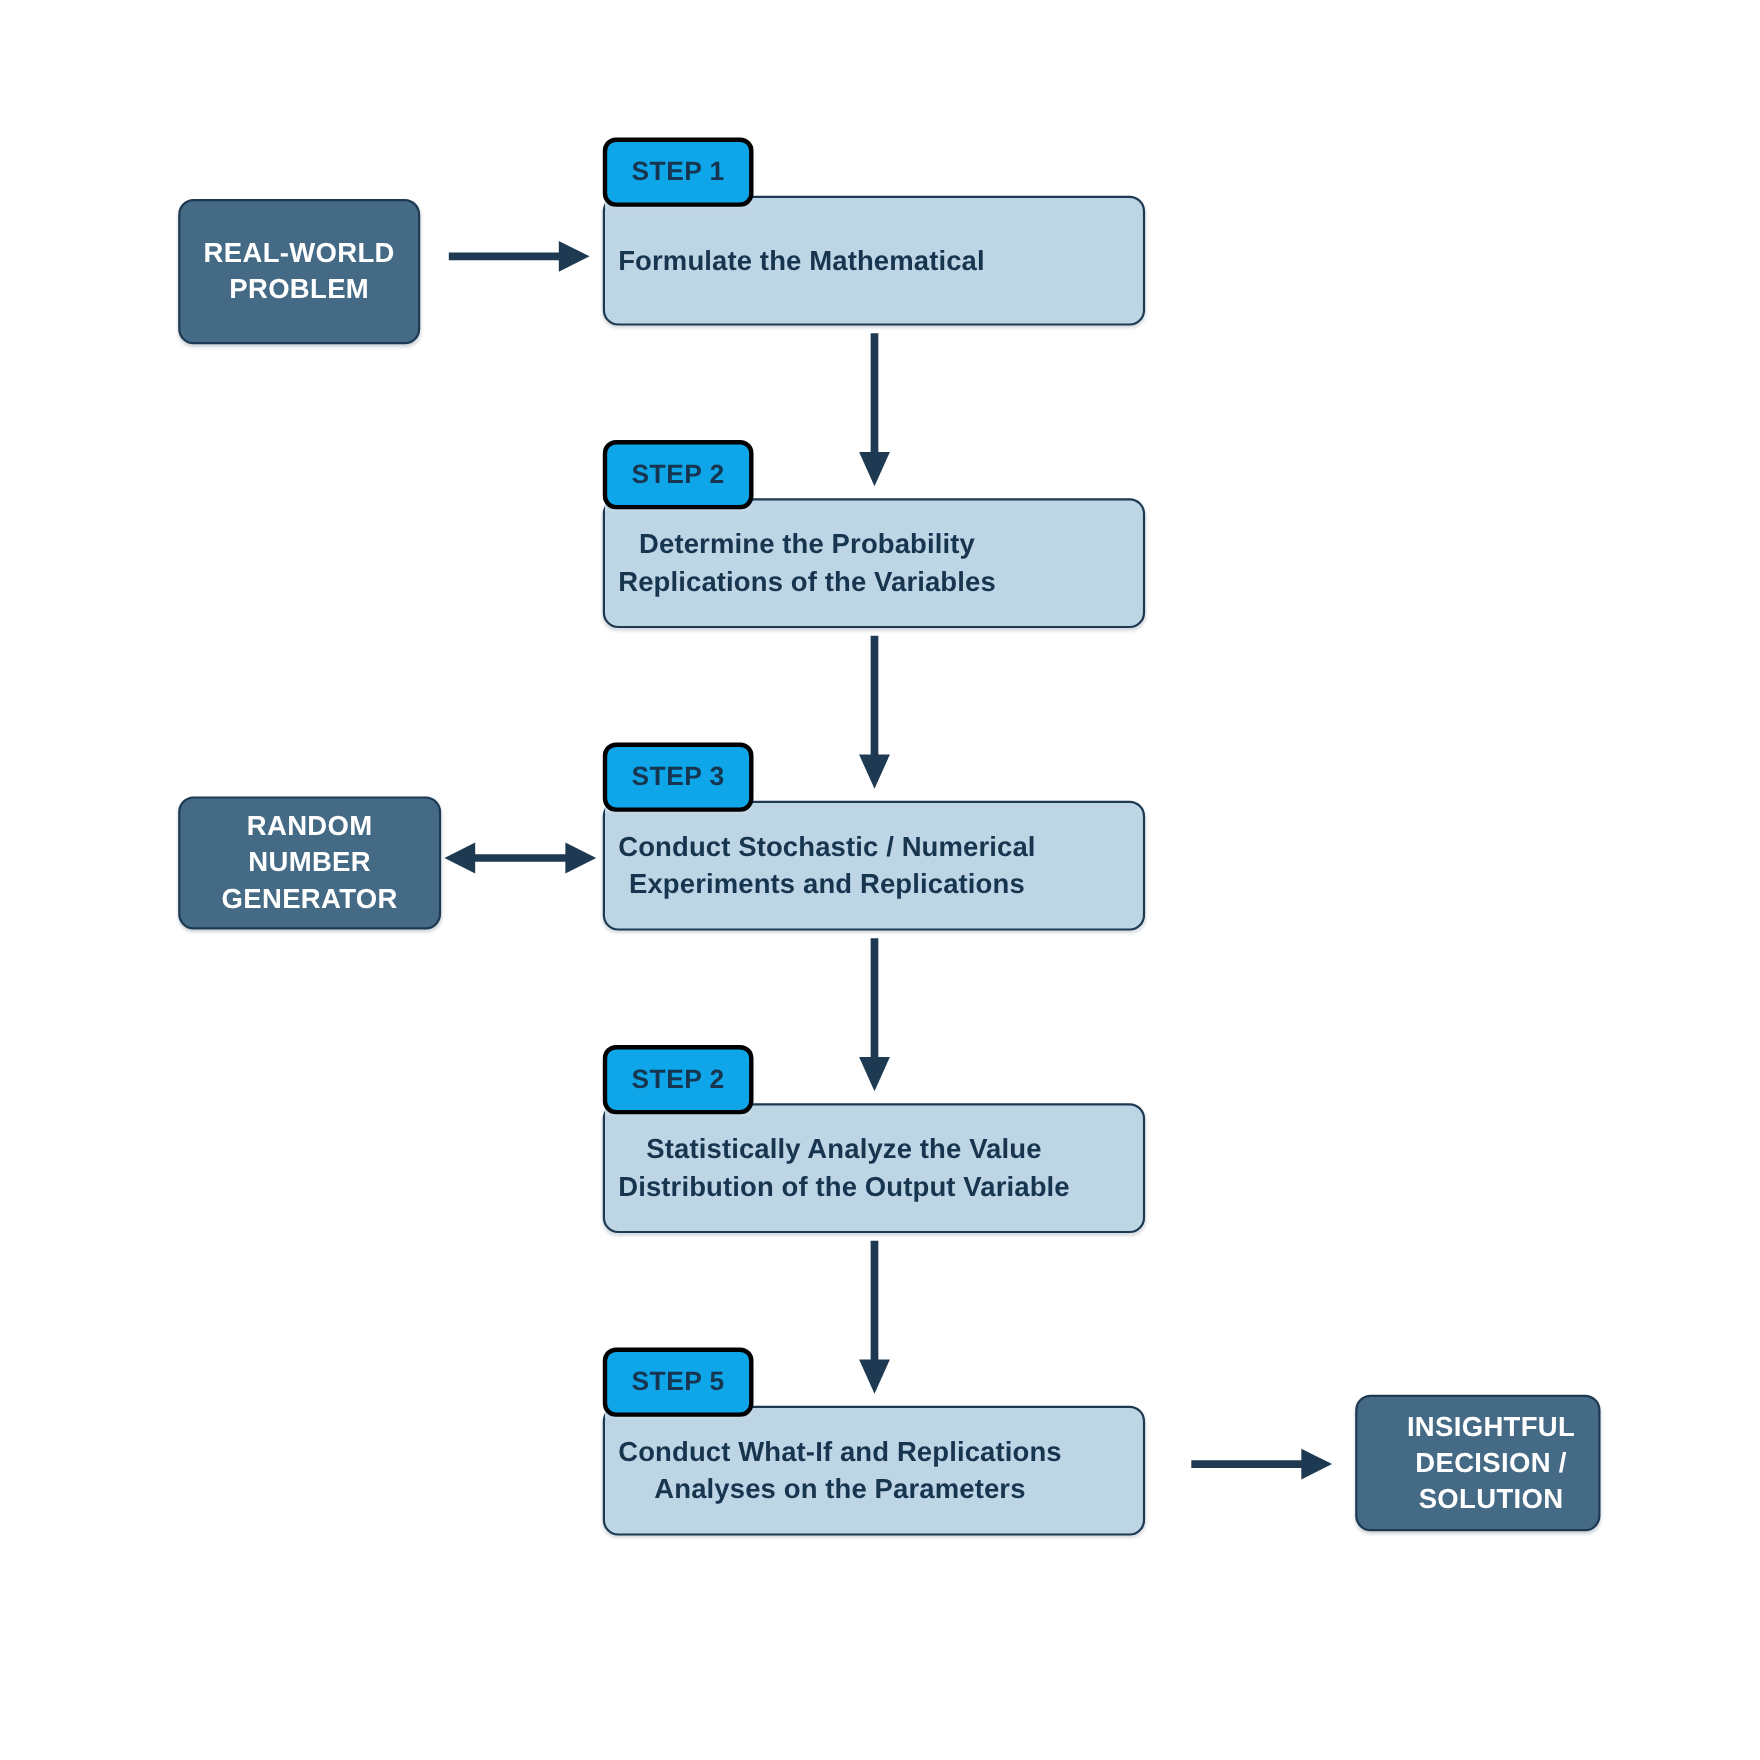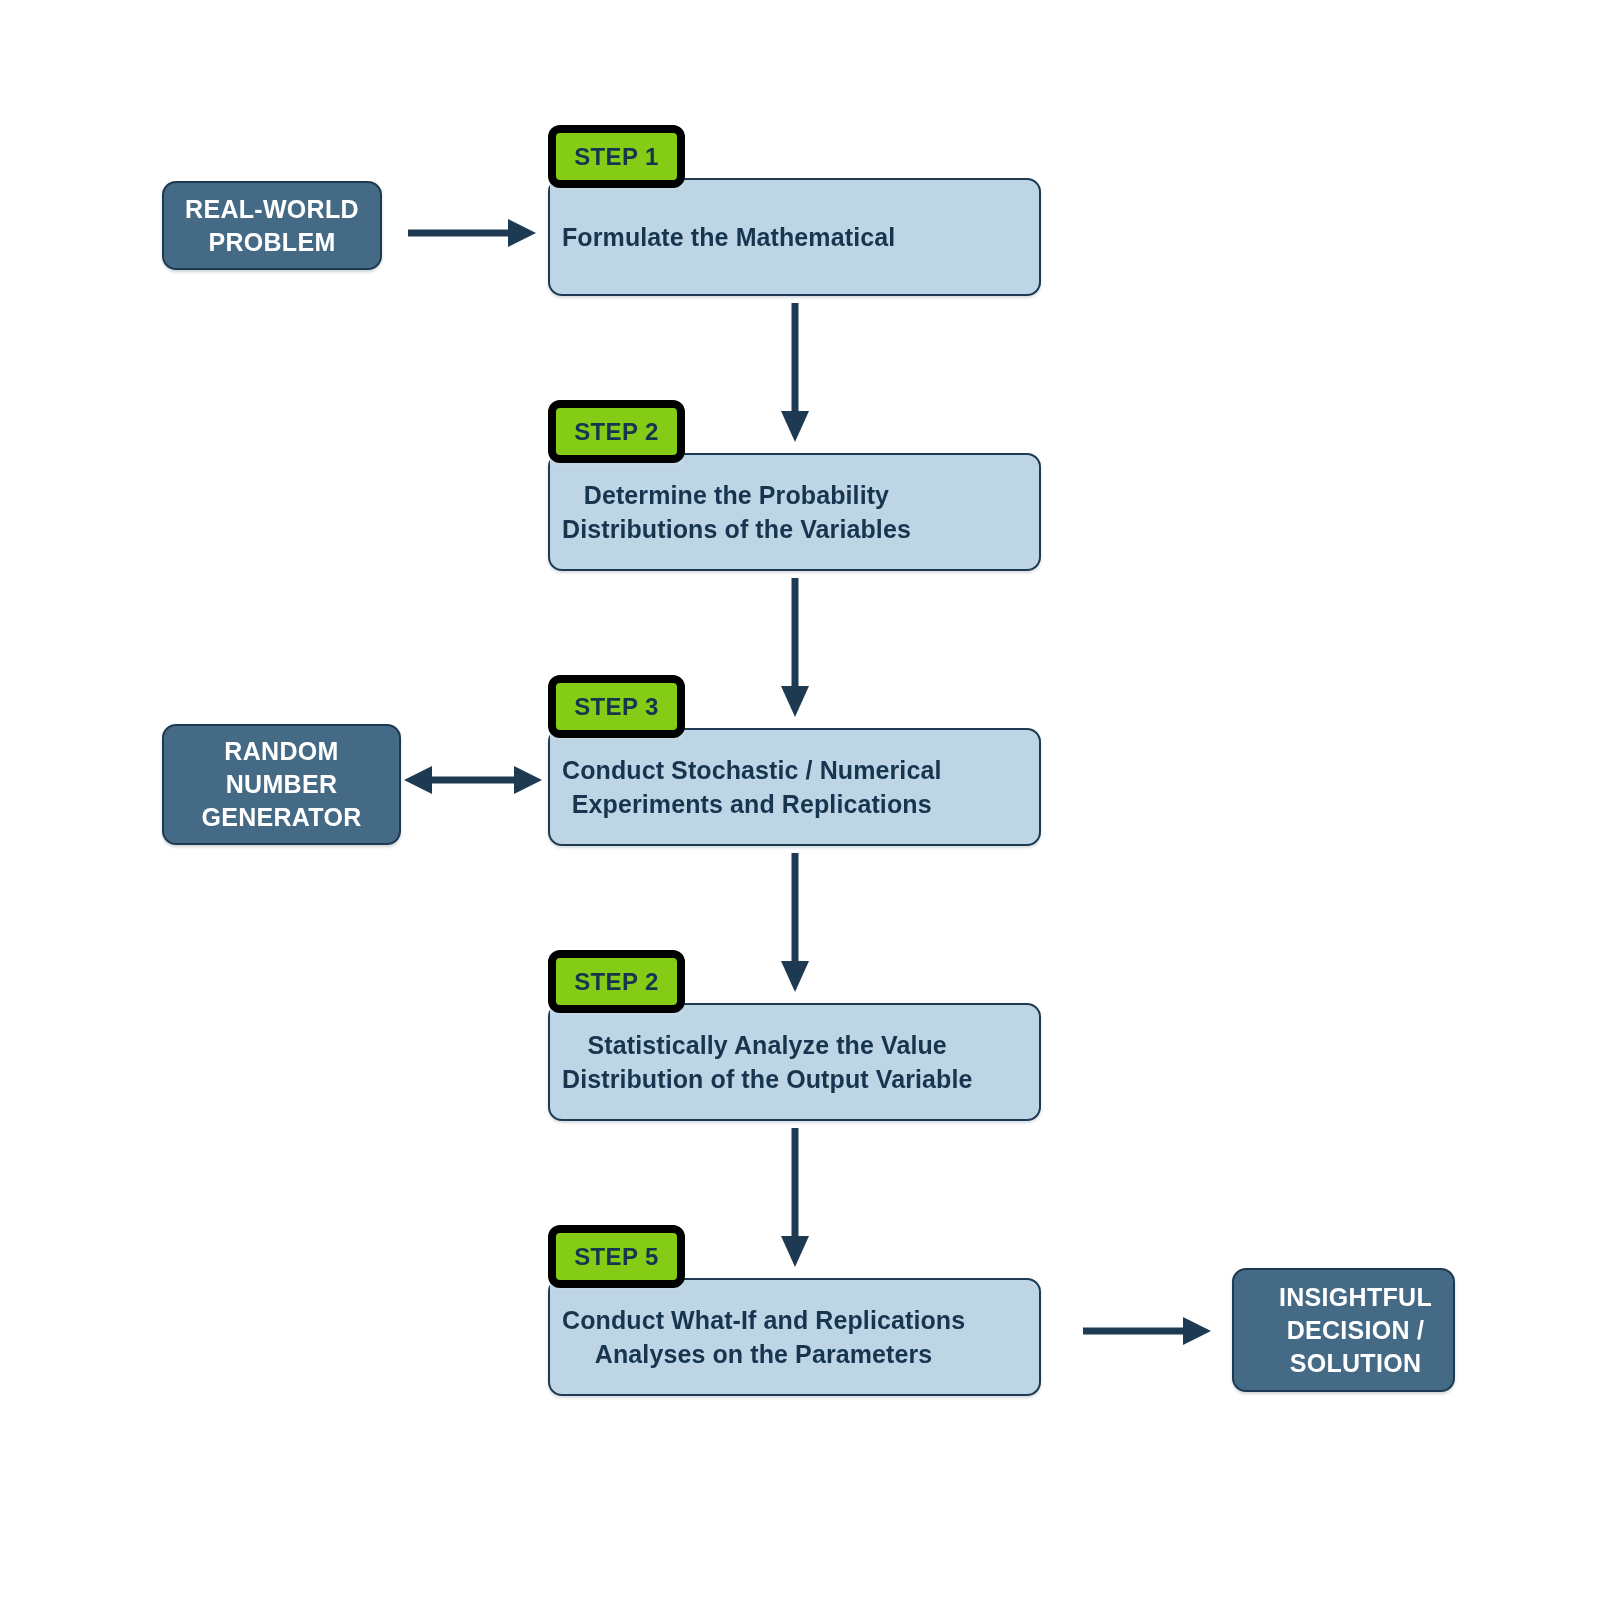--- a/index.html
+++ b/index.html
@@ -42,22 +42,22 @@
   .step-group {
     position: absolute;
   }
   .step-tab {
     position: absolute;
     box-sizing: border-box;
     left: 0;
     top: 0;
     width: 137px;
     height: 63px;
-    background: #84cc16;
-    border: 8px solid #000000;
+    background: #0ea5e9;
+    border: 4px solid #000000;
     border-radius: 12px;
     display: flex;
     align-items: center;
     justify-content: center;
     font-size: 24px;
     font-weight: bold;
     color: #17354f;
     letter-spacing: 0.4px;
     z-index: 3;
   }
@@ -108,21 +108,21 @@
   .arrow {
     position: absolute;
     z-index: 5;
   }
 </style>
 </head>
 <body>
 
 <div id="canvas">
 
-  <div class="dark-box" style="left:162px; top:181px; width:220px; height:89px;">
+  <div class="dark-box" style="left:162px; top:181px; width:220px; height:132px;">
     <span>REAL-WORLD<br>PROBLEM</span>
   </div>
 
   <div class="arrow" style="left:406px; top:212px;">
     <svg width="134" height="42" viewBox="0 0 134 42">
       <line x1="2" y1="21" x2="108" y2="21" stroke="#1e3a52" stroke-width="7"></line>
       <polygon points="102,7 130,21 102,35" fill="#1e3a52"></polygon>
     </svg>
   </div>
 
@@ -148,21 +148,21 @@
 
   <div class="step-group" style="left:548px; top:400px;">
     <div class="step-body"></div>
     <div class="seam"></div>
     <div class="step-tab">
       <span>STEP 2</span>
     </div>
     <div class="step-text">
       <span>
         <span>Determine the Probability</span><br>
-        <span>Distributions of the Variables</span>
+        <span>Replications of the Variables</span>
       </span>
     </div>
   </div>
 
   <div class="arrow" style="left:774px; top:576px;">
     <svg width="42" height="145" viewBox="0 0 42 145">
       <line x1="21" y1="2" x2="21" y2="116" stroke="#1e3a52" stroke-width="7"></line>
       <polygon points="7,110 21,141 35,110" fill="#1e3a52"></polygon>
     </svg>
   </div>

